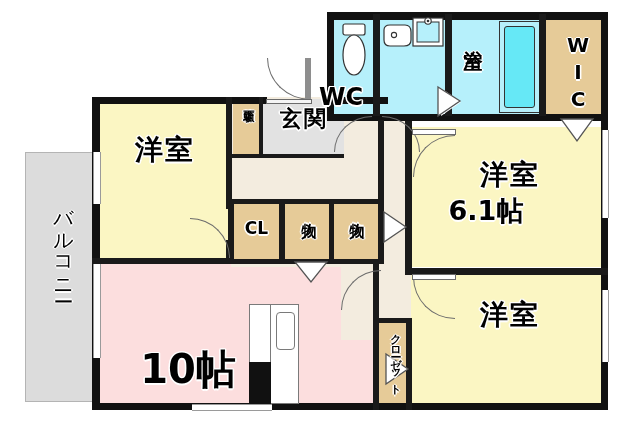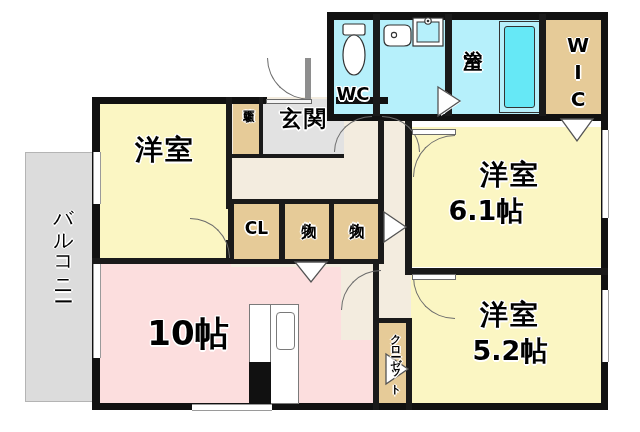--- a/index.html
+++ b/index.html
@@ -199,29 +199,28 @@
   <div class="fill" style="left:270px;top:304px;width:1.2px;height:100px;background:#7a7a7a;"></div>
   <div class="fill" style="left:249px;top:362px;width:22px;height:42px;background:#111111;"></div>
   <div class="fill" style="left:276px;top:312px;width:19px;height:38px;background:#ffffff;border:1.2px solid #7a7a7a;border-radius:4px;"></div>
 
   <div class="lbl" style="left:119px;top:135px;width:92px;font-size:28px;font-weight:bold;letter-spacing:2px;">洋室</div>
 
   <div class="lbl" style="left:464px;top:160px;width:92px;font-size:28px;font-weight:bold;letter-spacing:2px;">洋室</div>
   <div class="lbl" style="left:434px;top:197px;width:104px;font-size:27px;font-weight:bold;">6.1帖</div>
 
   <div class="lbl" style="left:464px;top:300px;width:92px;font-size:28px;font-weight:bold;letter-spacing:2px;">洋室</div>
-  <div class="lbl" style="left:458px;top:337px;width:104px;font-size:27px;font-weight:bold;">5.2帖</div>
-
-  <div class="lbl" style="left:130px;top:316px;width:116px;font-size:34px;font-weight:bold;">10帖</div>
+
+  <div class="lbl" style="left:130px;top:348px;width:116px;font-size:40px;font-weight:bold;">10帖</div>
 
   <div class="lbl" style="left:268px;top:107px;width:72px;font-size:22px;font-weight:bold;letter-spacing:2px;">玄関</div>
 
   <div class="vlbl" style="left:239px;top:102px;width:15px;font-size:11px;font-weight:bold;">下駄箱</div>
 
-  <div class="lbl" style="left:331px;top:85px;width:44px;font-size:18px;font-weight:bold;">WC</div>
+  <div class="lbl" style="left:319px;top:85px;width:44px;font-size:24px;font-weight:bold;">WC</div>
 
 
   <div class="vlbl" style="left:461px;top:36px;width:22px;font-size:19px;font-weight:bold;">浴室</div>
 
   <div class="vlbl" style="left:566px;top:33px;width:22px;font-size:20px;font-weight:bold;letter-spacing:3px;">WIC</div>
 
   <div class="lbl" style="left:234px;top:220px;width:45px;font-size:17px;font-weight:bold;">CL</div>
 
   <div class="vlbl" style="left:300px;top:211px;width:16px;font-size:15px;font-weight:bold;">物入</div>
   <div class="vlbl" style="left:348px;top:211px;width:16px;font-size:15px;font-weight:bold;">物入</div>

